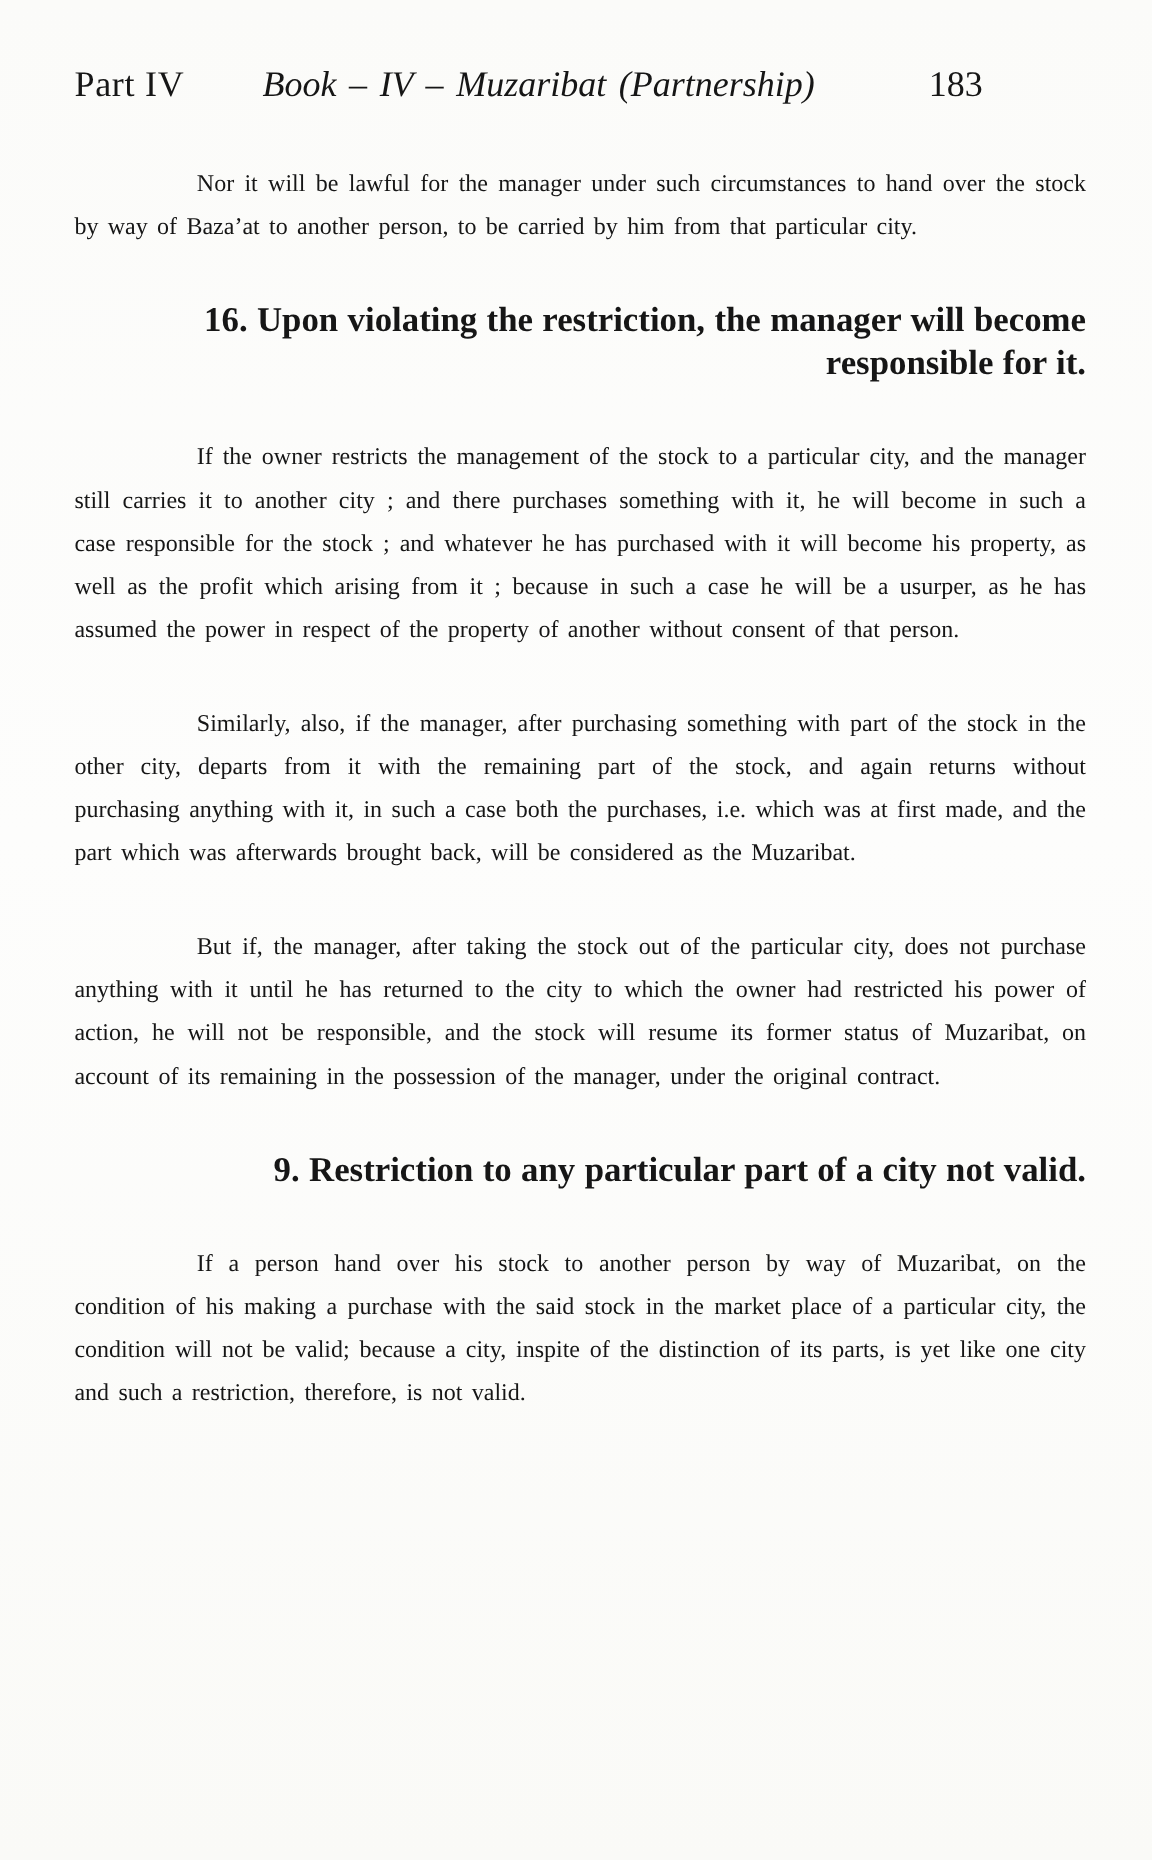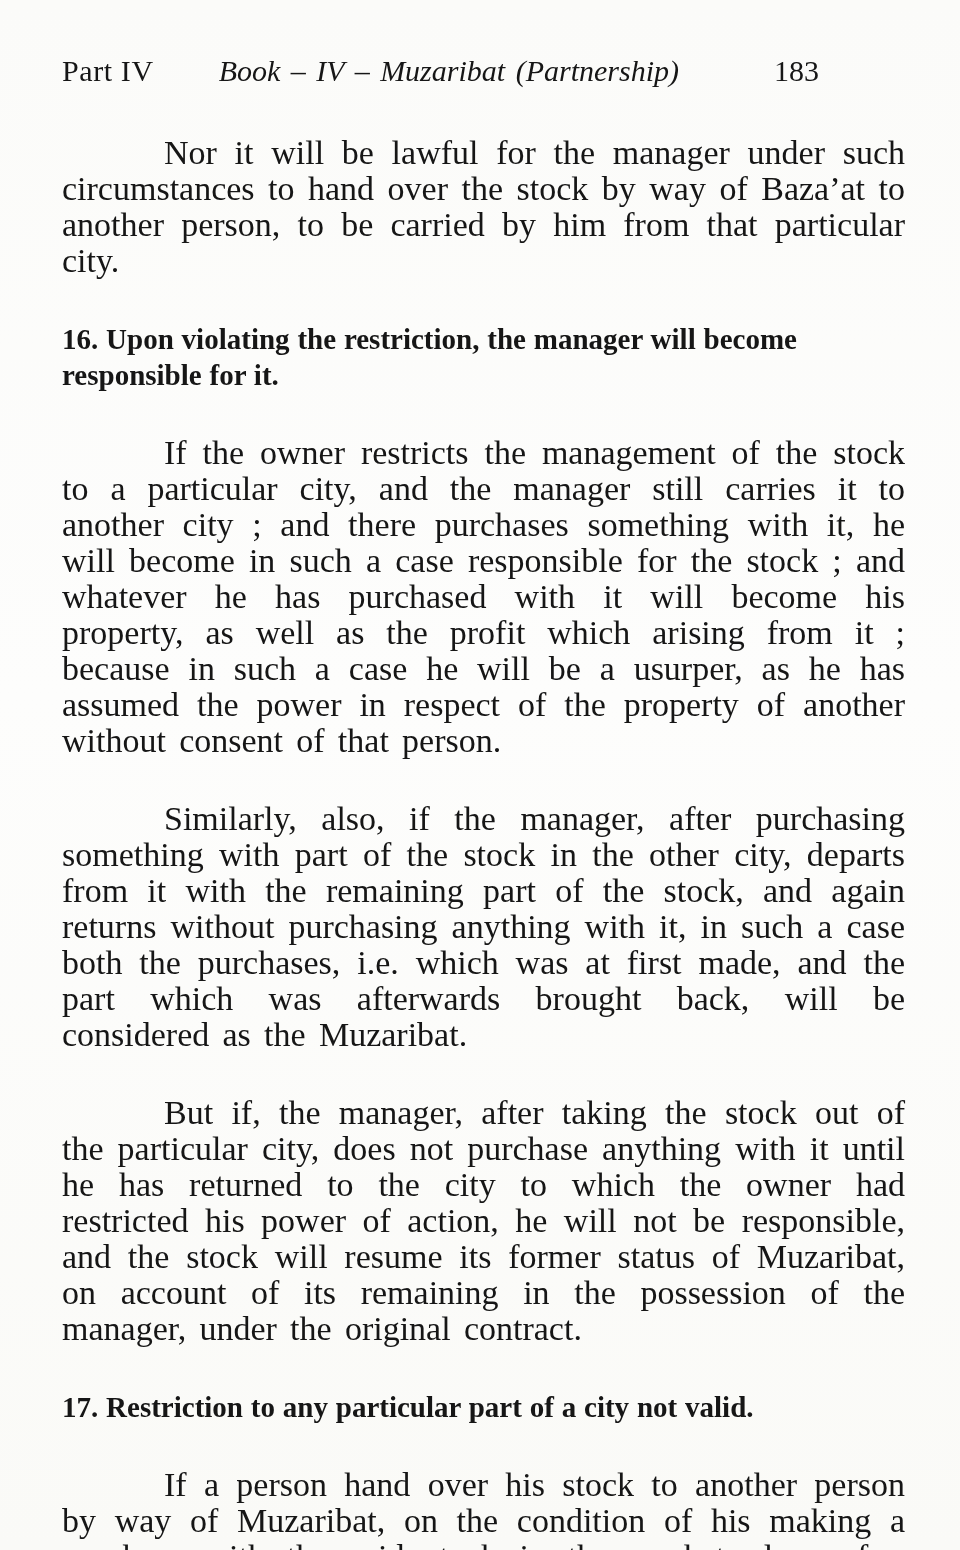--- a/index.html
+++ b/index.html
@@ -36,32 +36,32 @@
     text-align: center;
     font-style: italic;
     word-spacing: 0.10em;
     margin-top: 41px;
   }
   .header .h-right {
     margin-right: 86px;
     margin-left: 30px;
   }
   .para {
-    font-size: 34px;
+    font-size: 20px;
     line-height: 36px;
     text-align: justify;
     text-indent: 102px;
     word-spacing: 0.14em;
     margin: 0 0 42px 0;
   }
   .heading {
     font-size: 29px;
     line-height: 36px;
     font-weight: bold;
-    text-align: left;
+    text-align: right;
     word-spacing: 0.02em;
     margin: 0 0 42px 0;
   }
   .para.last {
     margin-bottom: 0;
   }
 </style>
 </head>
 <body>
 
@@ -76,17 +76,17 @@
   <p class="para">Nor it will be lawful for the manager under such circumstances to hand over the stock by way of Baza’at to another person, to be carried by him from that particular city.</p>
 
   <h2 class="heading">16. Upon violating the restriction, the manager will become responsible for it.</h2>
 
   <p class="para">If the owner restricts the management of the stock to a particular city, and the manager still carries it to another city ; and there purchases something with it, he will become in such a case responsible for the stock ; and whatever he has purchased with it will become his property, as well as the profit which arising from it ; because in such a case he will be a usurper, as he has assumed the power in respect of the property of another without consent of that person.</p>
 
   <p class="para">Similarly, also, if the manager, after purchasing something with part of the stock in the other city, departs from it with the remaining part of the stock, and again returns without purchasing anything with it, in such a case both the purchases, i.e. which was at first made, and the part which was afterwards brought back, will be considered as the Muzaribat.</p>
 
   <p class="para">But if, the manager, after taking the stock out of the particular city, does not purchase anything with it until he has returned to the city to which the owner had restricted his power of action, he will not be responsible, and the stock will resume its former status of Muzaribat, on account of its remaining in the possession of the manager, under the original contract.</p>
 
-  <h2 class="heading">17.  Restriction to any particular part of a city not valid.</h2>
+  <h2 class="heading">9.  Restriction to any particular part of a city not valid.</h2>
 
   <p class="para last">If a person hand over his stock to another person by way of Muzaribat, on the condition of his making a purchase with the said stock in the market place of a particular city, the condition will not be valid; because a city, inspite of the distinction of its parts, is yet like one city and such a restriction,  therefore, is not valid.</p>
 
 </div>
 
 </body></html>

